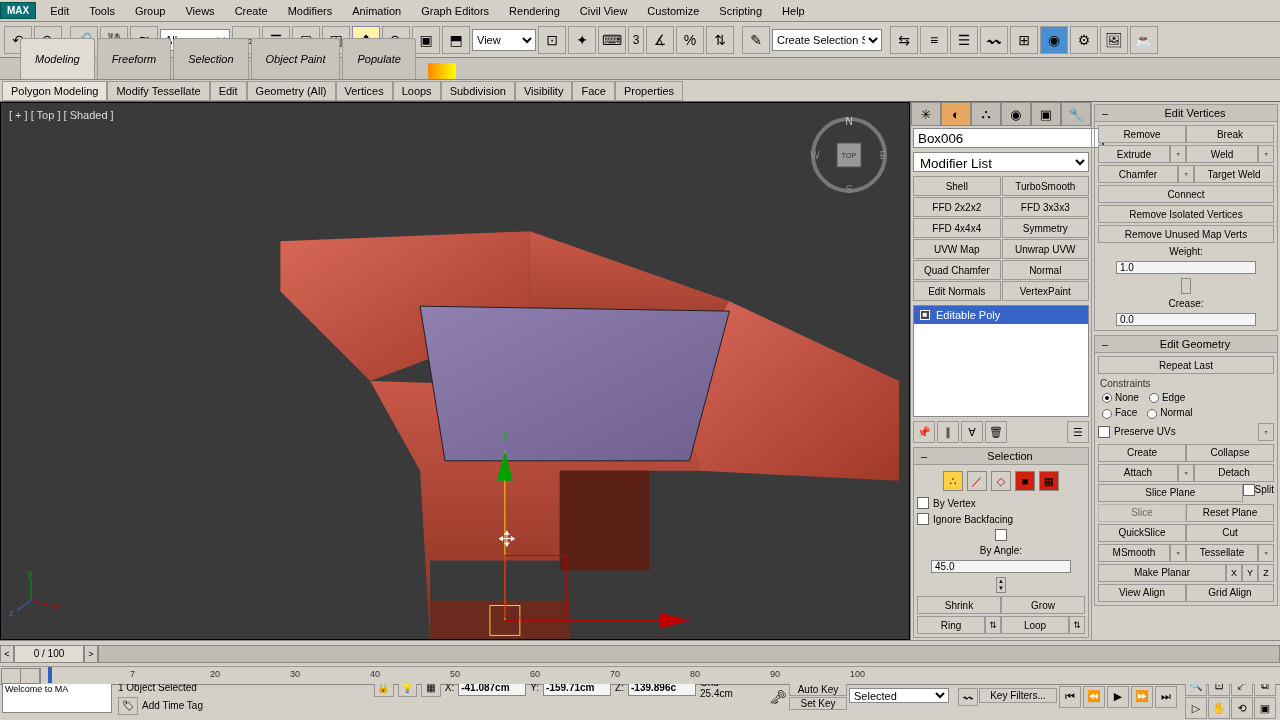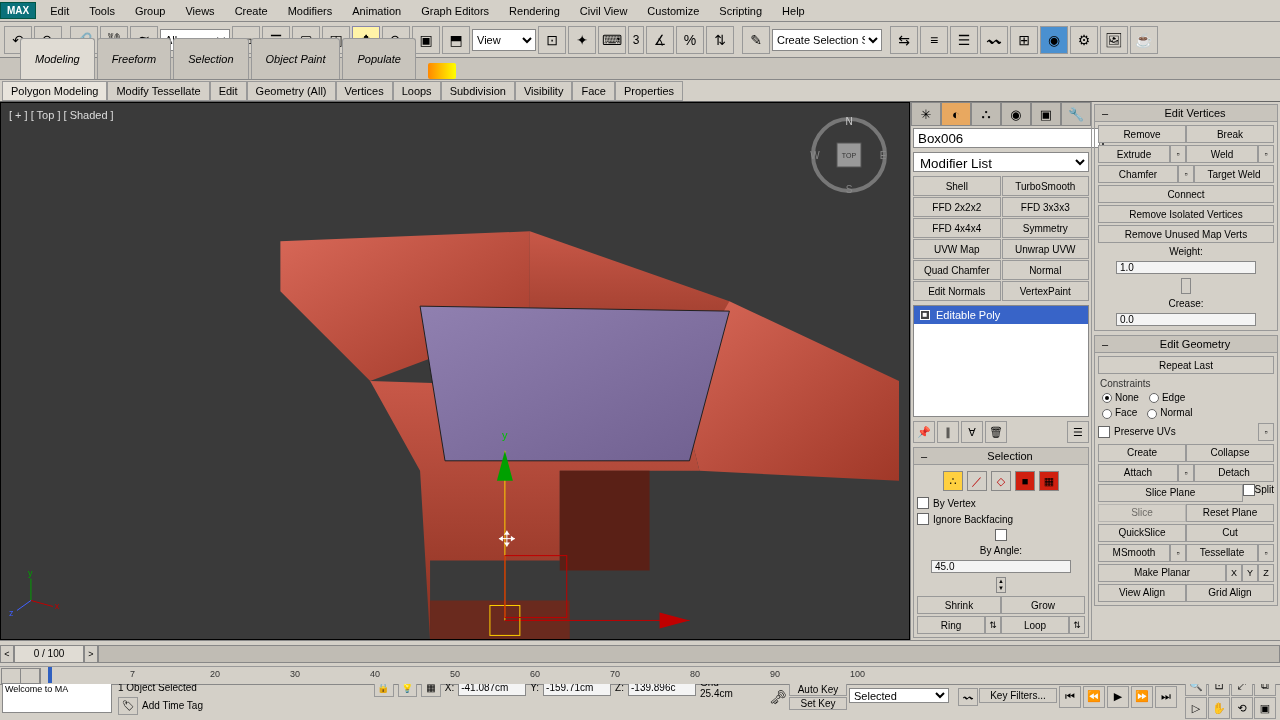--- a/index.html
+++ b/index.html
@@ -97,21 +97,21 @@
 
 .ruler { height:18px; background:#d4d0c8; display:flex; border-top:1px solid #999; position:relative; font-size:9px; color:#333; }
 .ruler-box { width:40px; height:16px; border:1px solid #888; margin:1px; display:flex; }
 .ruler-box div { flex:1; border-right:1px solid #888; }
 .tick { position:absolute; top:2px; font-size:9px; }
 
 .statusbar { height:24px; background:#d4d0c8; display:flex; align-items:center; border-top:1px solid #888; font-size:10px; }
 .status-left { width:110px; height:32px; border:1px solid #888; margin:2px; padding:2px; background:#fff; font-size:9px; overflow:hidden; }
 .status-mid { flex:1; display:flex; flex-direction:column; }
 .status-row { display:flex; align-items:center; height:18px; gap:4px; padding:0 4px; }
-.coord-input { width:68px; height:16px; border:1px solid #888; background:#f4f4f4; font-size:10px; padding:0 2px; }
+.coord-input { width:68px; height:16px; border:1px solid #888; background:#f4f4f4; font-size:10px; padding:0 2px;font-weight:bold; }
 .status-btn { width:20px; height:18px; border:1px solid #999; background:#d4d0c8; display:flex; align-items:center; justify-content:center; font-size:10px; }
 .status-right { display:flex; align-items:center; gap:2px; padding:0 4px; }
 .play-btn { width:22px; height:22px; border:1px solid #999; background:#d4d0c8; display:flex; align-items:center; justify-content:center; font-size:11px; }
 .nav-cluster { display:grid; grid-template-columns:repeat(4,22px); gap:1px; margin-left:6px; }
 
 svg text { font-family:sans-serif; }
 </style>
 </head>
 <body>
 

